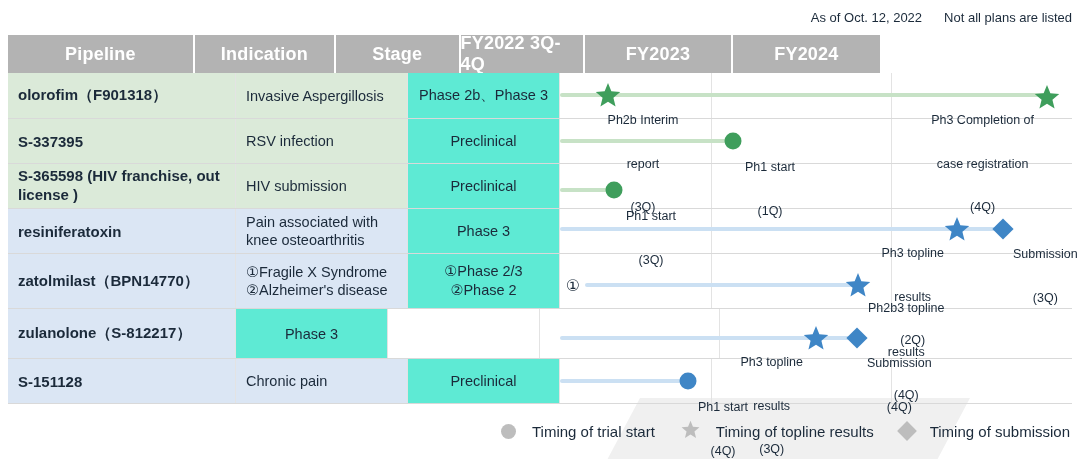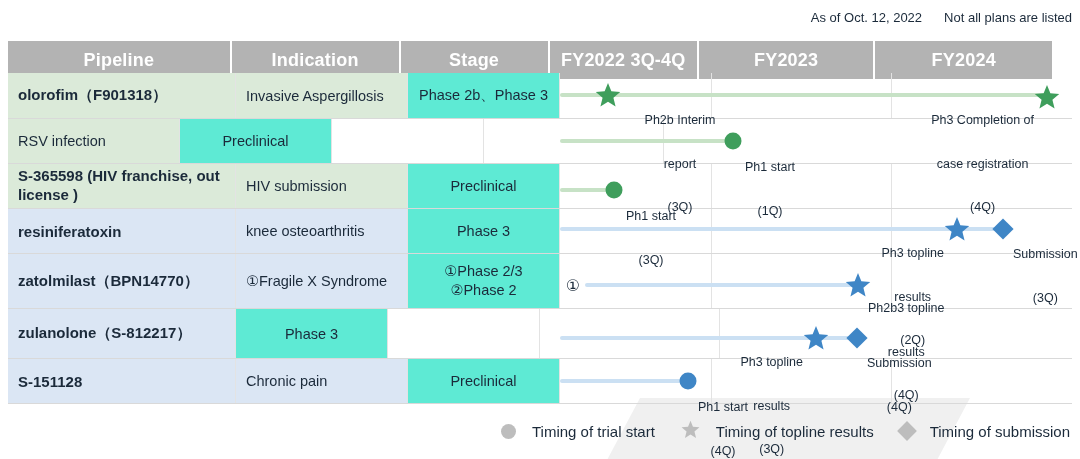--- a/index.html
+++ b/index.html
@@ -26,21 +26,21 @@
     position:absolute;top:10px;right:8px;
     display:flex;gap:22px;align-items:baseline;
     font-size:13px;color:#1b2a3a;z-index:3;
   }
 
   
   .table{
     position:absolute;left:8px;top:35px;width:1064px;height:370px;z-index:2;
   }
   .hdr{
-    position:absolute;left:0;top:6px;width:1044px;height:38px;
+    position:absolute;left:0;top:0;width:872px;height:38px;
     display:flex;
   }
   .hdr .cell{
     background:#b3b3b3;color:#ffffff;
     font-size:18px;font-weight:bold;
     display:flex;align-items:center;justify-content:center;
     border-right:2px solid #ffffff;
     box-sizing:border-box;
     letter-spacing:.2px;
   }
@@ -135,54 +135,57 @@
       <div class="row green" style="top:0px;height:46px">
         <div class="c pipeline" style="width:228px">olorofim（F901318）</div>
         <div class="c indication" style="width:172px">Invasive Aspergillosis</div>
         <div class="c stage" style="width:152px">Phase 2b、Phase 3</div>
         <div class="c timeline" style="width:152px"></div>
         <div class="c timeline" style="width:180px"></div>
         <div class="c timeline last" style="width:180px"></div>
       </div>
 
       <div class="row green" style="top:46px;height:45px">
+        <div class="c pipeline" style="width:228px">S-337395</div>
         <div class="c indication" style="width:172px">RSV infection</div>
         <div class="c stage" style="width:152px">Preclinical</div>
         <div class="c timeline" style="width:152px"></div>
         <div class="c timeline" style="width:180px"></div>
         <div class="c timeline last" style="width:180px"></div>
       </div>
 
       <div class="row green" style="top:91px;height:45px">
         <div class="c pipeline" style="width:228px;line-height:1.25">S-365598 (HIV franchise, out license )</div>
         <div class="c indication" style="width:172px">HIV submission</div>
         <div class="c stage" style="width:152px">Preclinical</div>
         <div class="c timeline" style="width:152px"></div>
         <div class="c timeline" style="width:180px"></div>
         <div class="c timeline last" style="width:180px"></div>
       </div>
 
       <div class="row blue" style="top:136px;height:45px">
         <div class="c pipeline" style="width:228px">resiniferatoxin</div>
         <div class="c indication" style="width:172px">
           <span class="ind-multi">
+            <span>Pain associated with</span>
             <span>knee osteoarthritis</span>
           </span>
         </div>
         <div class="c stage" style="width:152px">Phase 3</div>
         <div class="c timeline" style="width:152px"></div>
         <div class="c timeline" style="width:180px"></div>
         <div class="c timeline last" style="width:180px"></div>
       </div>
 
       <div class="row blue" style="top:181px;height:55px">
         <div class="c pipeline" style="width:228px">zatolmilast（BPN14770）</div>
         <div class="c indication" style="width:172px">
           <span class="ind-multi">
             <span>①Fragile X Syndrome</span>
+            <span>②Alzheimer's disease</span>
           </span>
         </div>
         <div class="c stage" style="width:152px">
           <span class="stage-multi">
             <span>①Phase 2/3</span>
             <span>②Phase 2</span>
           </span>
         </div>
         <div class="c timeline" style="width:152px"></div>
         <div class="c timeline" style="width:180px"></div>
@@ -210,21 +213,21 @@
   </div>
 
   <div class="tl">
 
     <div class="bar g" style="left:552px;top:20px;width:487px"></div>
     <div class="star" style="left:600px;top:22px">
       <svg width="26" height="26" viewBox="0 0 24 24">
           <polygon points="12,1 15.1,8.6 23.3,9.2 17,14.6 19,22.6 12,18.2 5,22.6 7,14.6 0.7,9.2 8.9,8.6" fill="#3f9e5c"></polygon>
         </svg>
     </div>
-    <div class="lbl ctr" style="left:672px;top:11px">
+    <div class="lbl ctr" style="left:635px;top:11px">
       <div>Ph2b Interim</div>
       <div>report</div>
       <div>(3Q)</div>
     </div>
     <div class="star" style="left:1039px;top:24px">
       <svg width="26" height="26" viewBox="0 0 24 24">
           <polygon points="12,1 15.1,8.6 23.3,9.2 17,14.6 19,22.6 12,18.2 5,22.6 7,14.6 0.7,9.2 8.9,8.6" fill="#3f9e5c"></polygon>
         </svg>
     </div>
     <div class="lbl rgt" style="left:1026px;top:11px">

